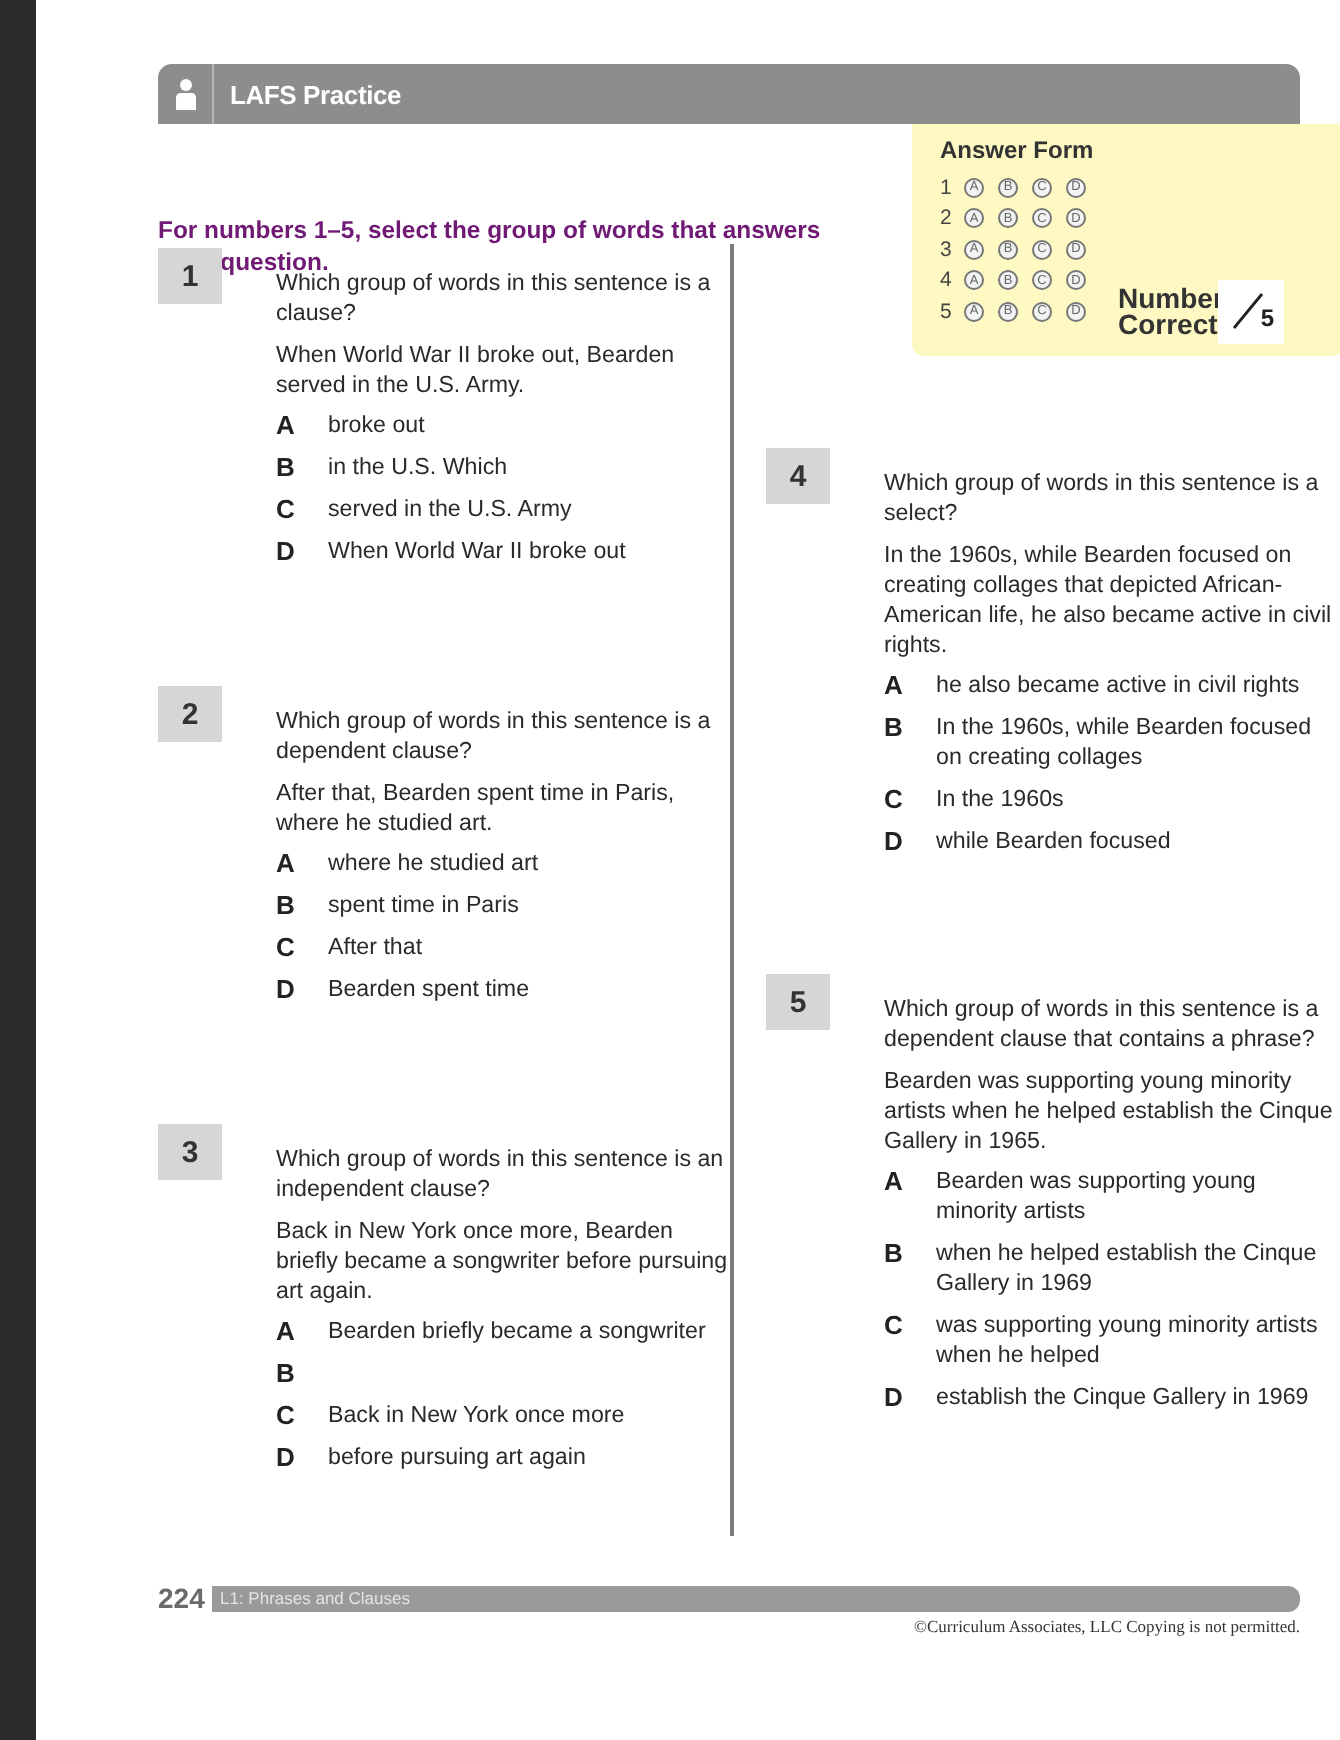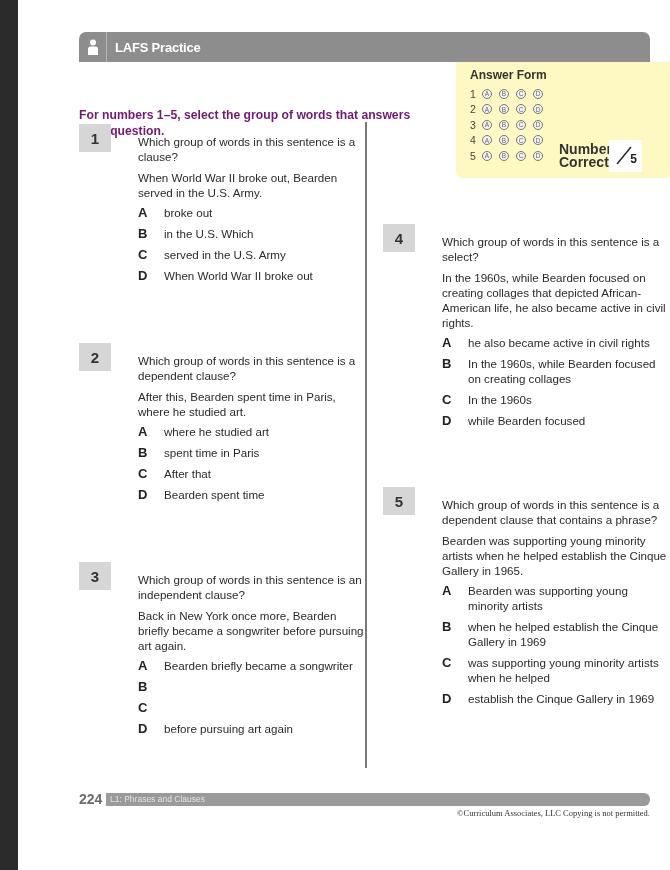--- a/index.html
+++ b/index.html
@@ -155,21 +155,21 @@
         <div class="opt">
           <span class="opt-letter">D</span>
           <span class="opt-text">When World War II broke out</span>
         </div>
       </div>
     </div>
     <div class="q q2">
       <div class="q-num">2</div>
       <div class="q-body">
         <div class="q-stem">Which group of words in this sentence is a dependent clause?</div>
-        <div class="q-passage">After this, Bearden spent time in Paris, where he studied art.</div>
+        <div class="q-passage">After that, Bearden spent time in Paris, where he studied art.</div>
         <div class="opt">
           <span class="opt-letter">A</span>
           <span class="opt-text">where he studied art</span>
         </div>
         <div class="opt">
           <span class="opt-letter">B</span>
           <span class="opt-text">spent time in Paris</span>
         </div>
         <div class="opt">
           <span class="opt-letter">C</span>
@@ -188,20 +188,21 @@
         <div class="q-passage">Back in New York once more, Bearden briefly became a songwriter before pursuing art again.</div>
         <div class="opt">
           <span class="opt-letter">A</span>
           <span class="opt-text">Bearden briefly became a songwriter</span>
         </div>
         <div class="opt">
           <span class="opt-letter">B</span>
         </div>
         <div class="opt">
           <span class="opt-letter">C</span>
+          <span class="opt-text">Back in New York once more</span>
         </div>
         <div class="opt">
           <span class="opt-letter">D</span>
           <span class="opt-text">before pursuing art again</span>
         </div>
       </div>
     </div>
     <div class="q q4">
       <div class="q-num">4</div>
       <div class="q-body">

